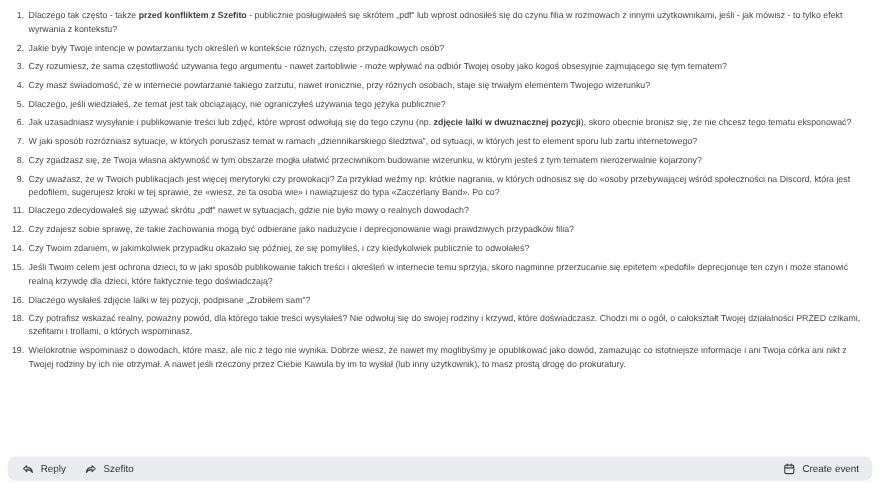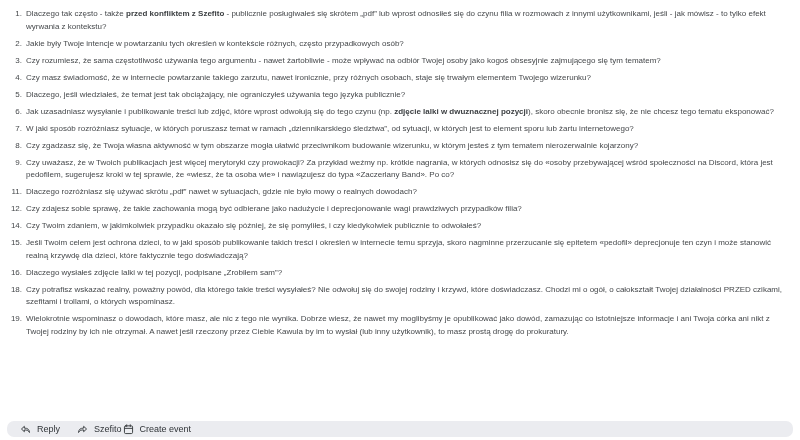--- a/index.html
+++ b/index.html
@@ -34,26 +34,26 @@
   .q-text{
     flex:1;
     padding-right:10px;
   }
   .bold{font-weight:bold;color:#3d4043;margin-top:8px;}
   .footer-bar{
     position:absolute;
     left:7px;
     right:7px;
     bottom:3px;
-    height:16px;
+    height:22px;
     background:var(--footer-bg);
     border-radius:7px;
     display:flex;
     align-items:center;
-    justify-content:flex-start;
+    justify-content:space-between;
     padding:0 12px;
   }
   .footer-left{display:flex;align-items:center;gap:16px;}
   .footer-btn{
     display:flex;
     align-items:center;
     gap:5px;
     font-size:9px;
     font-weight:500;
     color:var(--footer-text);
@@ -101,21 +101,21 @@
       <div class="q-row">
         <span class="q-num">8.</span>
         <span class="q-text"><span>Czy zgadzasz się, że Twoja własna aktywność w tym obszarze mogła ułatwić przeciwnikom budowanie wizerunku, w którym jesteś z tym tematem nierozerwalnie kojarzony?</span></span>
       </div>
       <div class="q-row">
         <span class="q-num">9.</span>
         <span class="q-text"><span>Czy uważasz, że w Twoich publikacjach jest więcej merytoryki czy prowokacji? Za przykład weźmy np. krótkie nagrania, w których odnosisz się do «osoby przebywającej wśród społeczności na Discord, która jest pedofilem, sugerujesz kroki w tej sprawie, że «wiesz, że ta osoba wie» i nawiązujesz do typa «Zaczerlany Band». Po co?</span></span>
       </div>
       <div class="q-row">
         <span class="q-num">11.</span>
-        <span class="q-text"><span>Dlaczego rozróżniasz się używać skrótu „pdf” nawet w sytuacjach, gdzie nie było mowy o realnych dowodach?</span></span>
+        <span class="q-text"><span>Dlaczego zdecydowałeś się używać skrótu „pdf” nawet w sytuacjach, gdzie nie było mowy o realnych dowodach?</span></span>
       </div>
       <div class="q-row">
         <span class="q-num">12.</span>
         <span class="q-text"><span>Czy zdajesz sobie sprawę, że takie zachowania mogą być odbierane jako nadużycie i deprecjonowanie wagi prawdziwych przypadków filia?</span></span>
       </div>
       <div class="q-row">
         <span class="q-num">14.</span>
         <span class="q-text"><span>Czy Twoim zdaniem, w jakimkolwiek przypadku okazało się później, że się pomyliłeś, i czy kiedykolwiek publicznie to odwołałeś?</span></span>
       </div>
       <div class="q-row">

